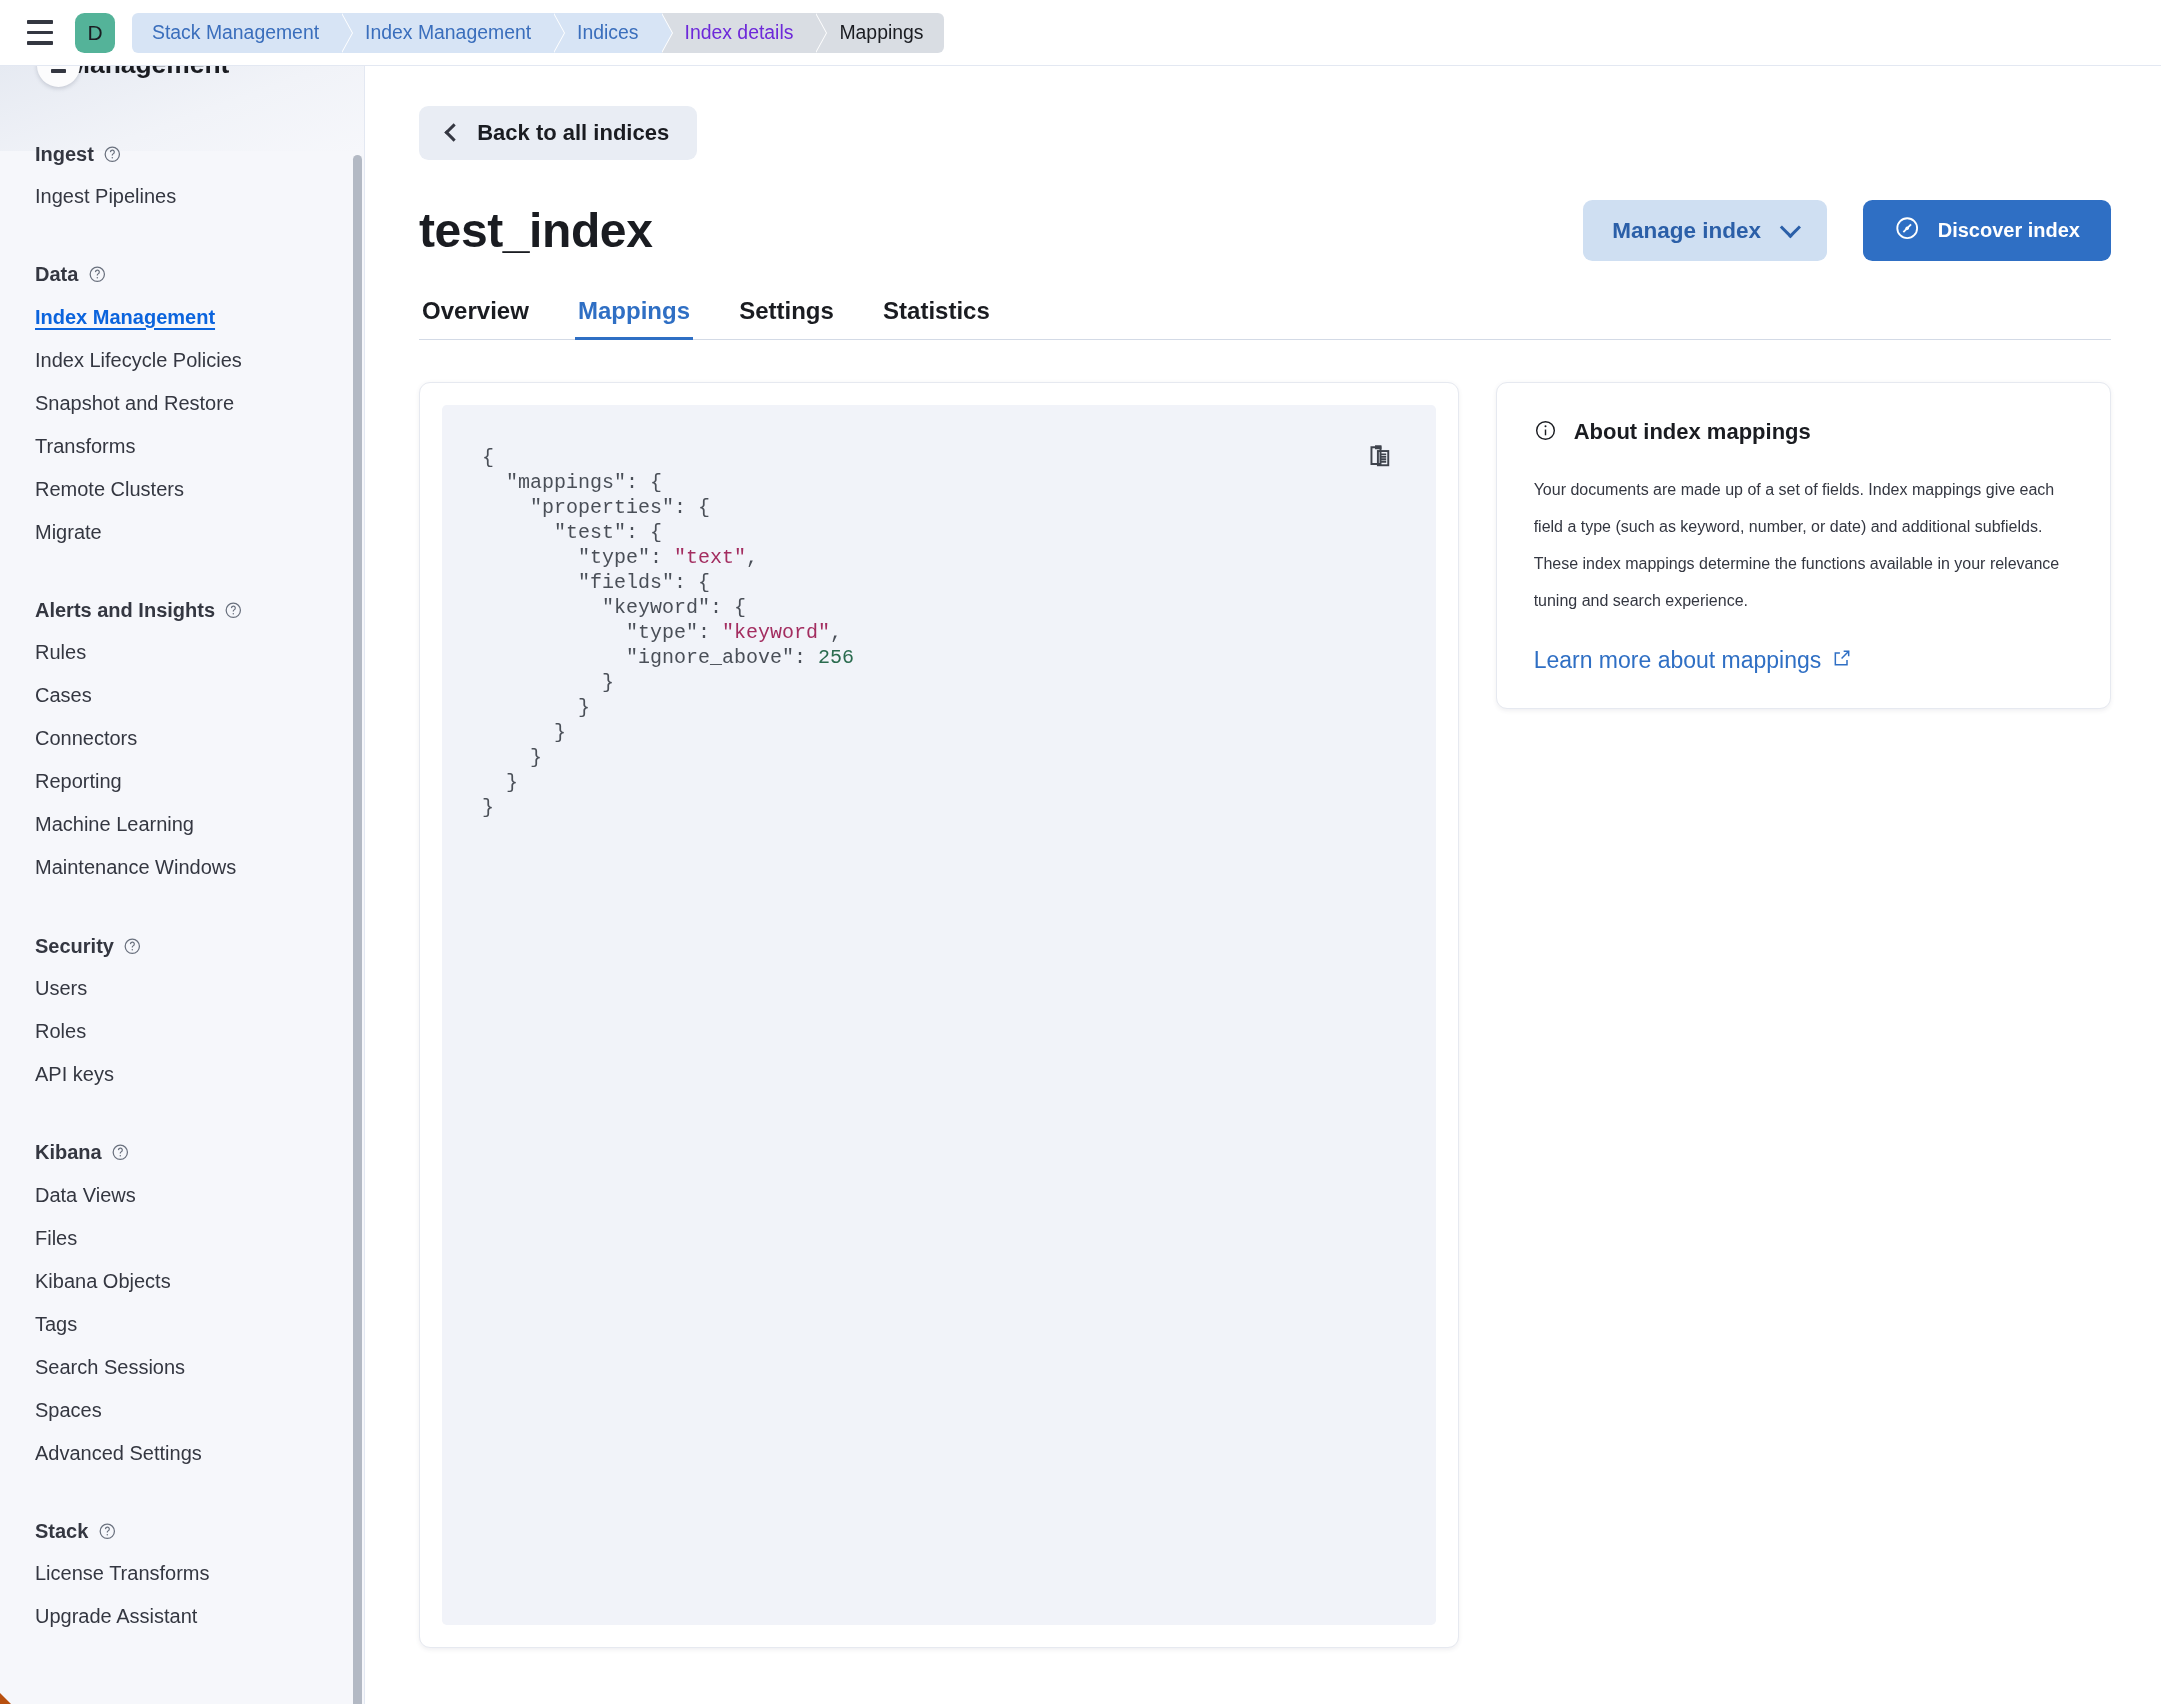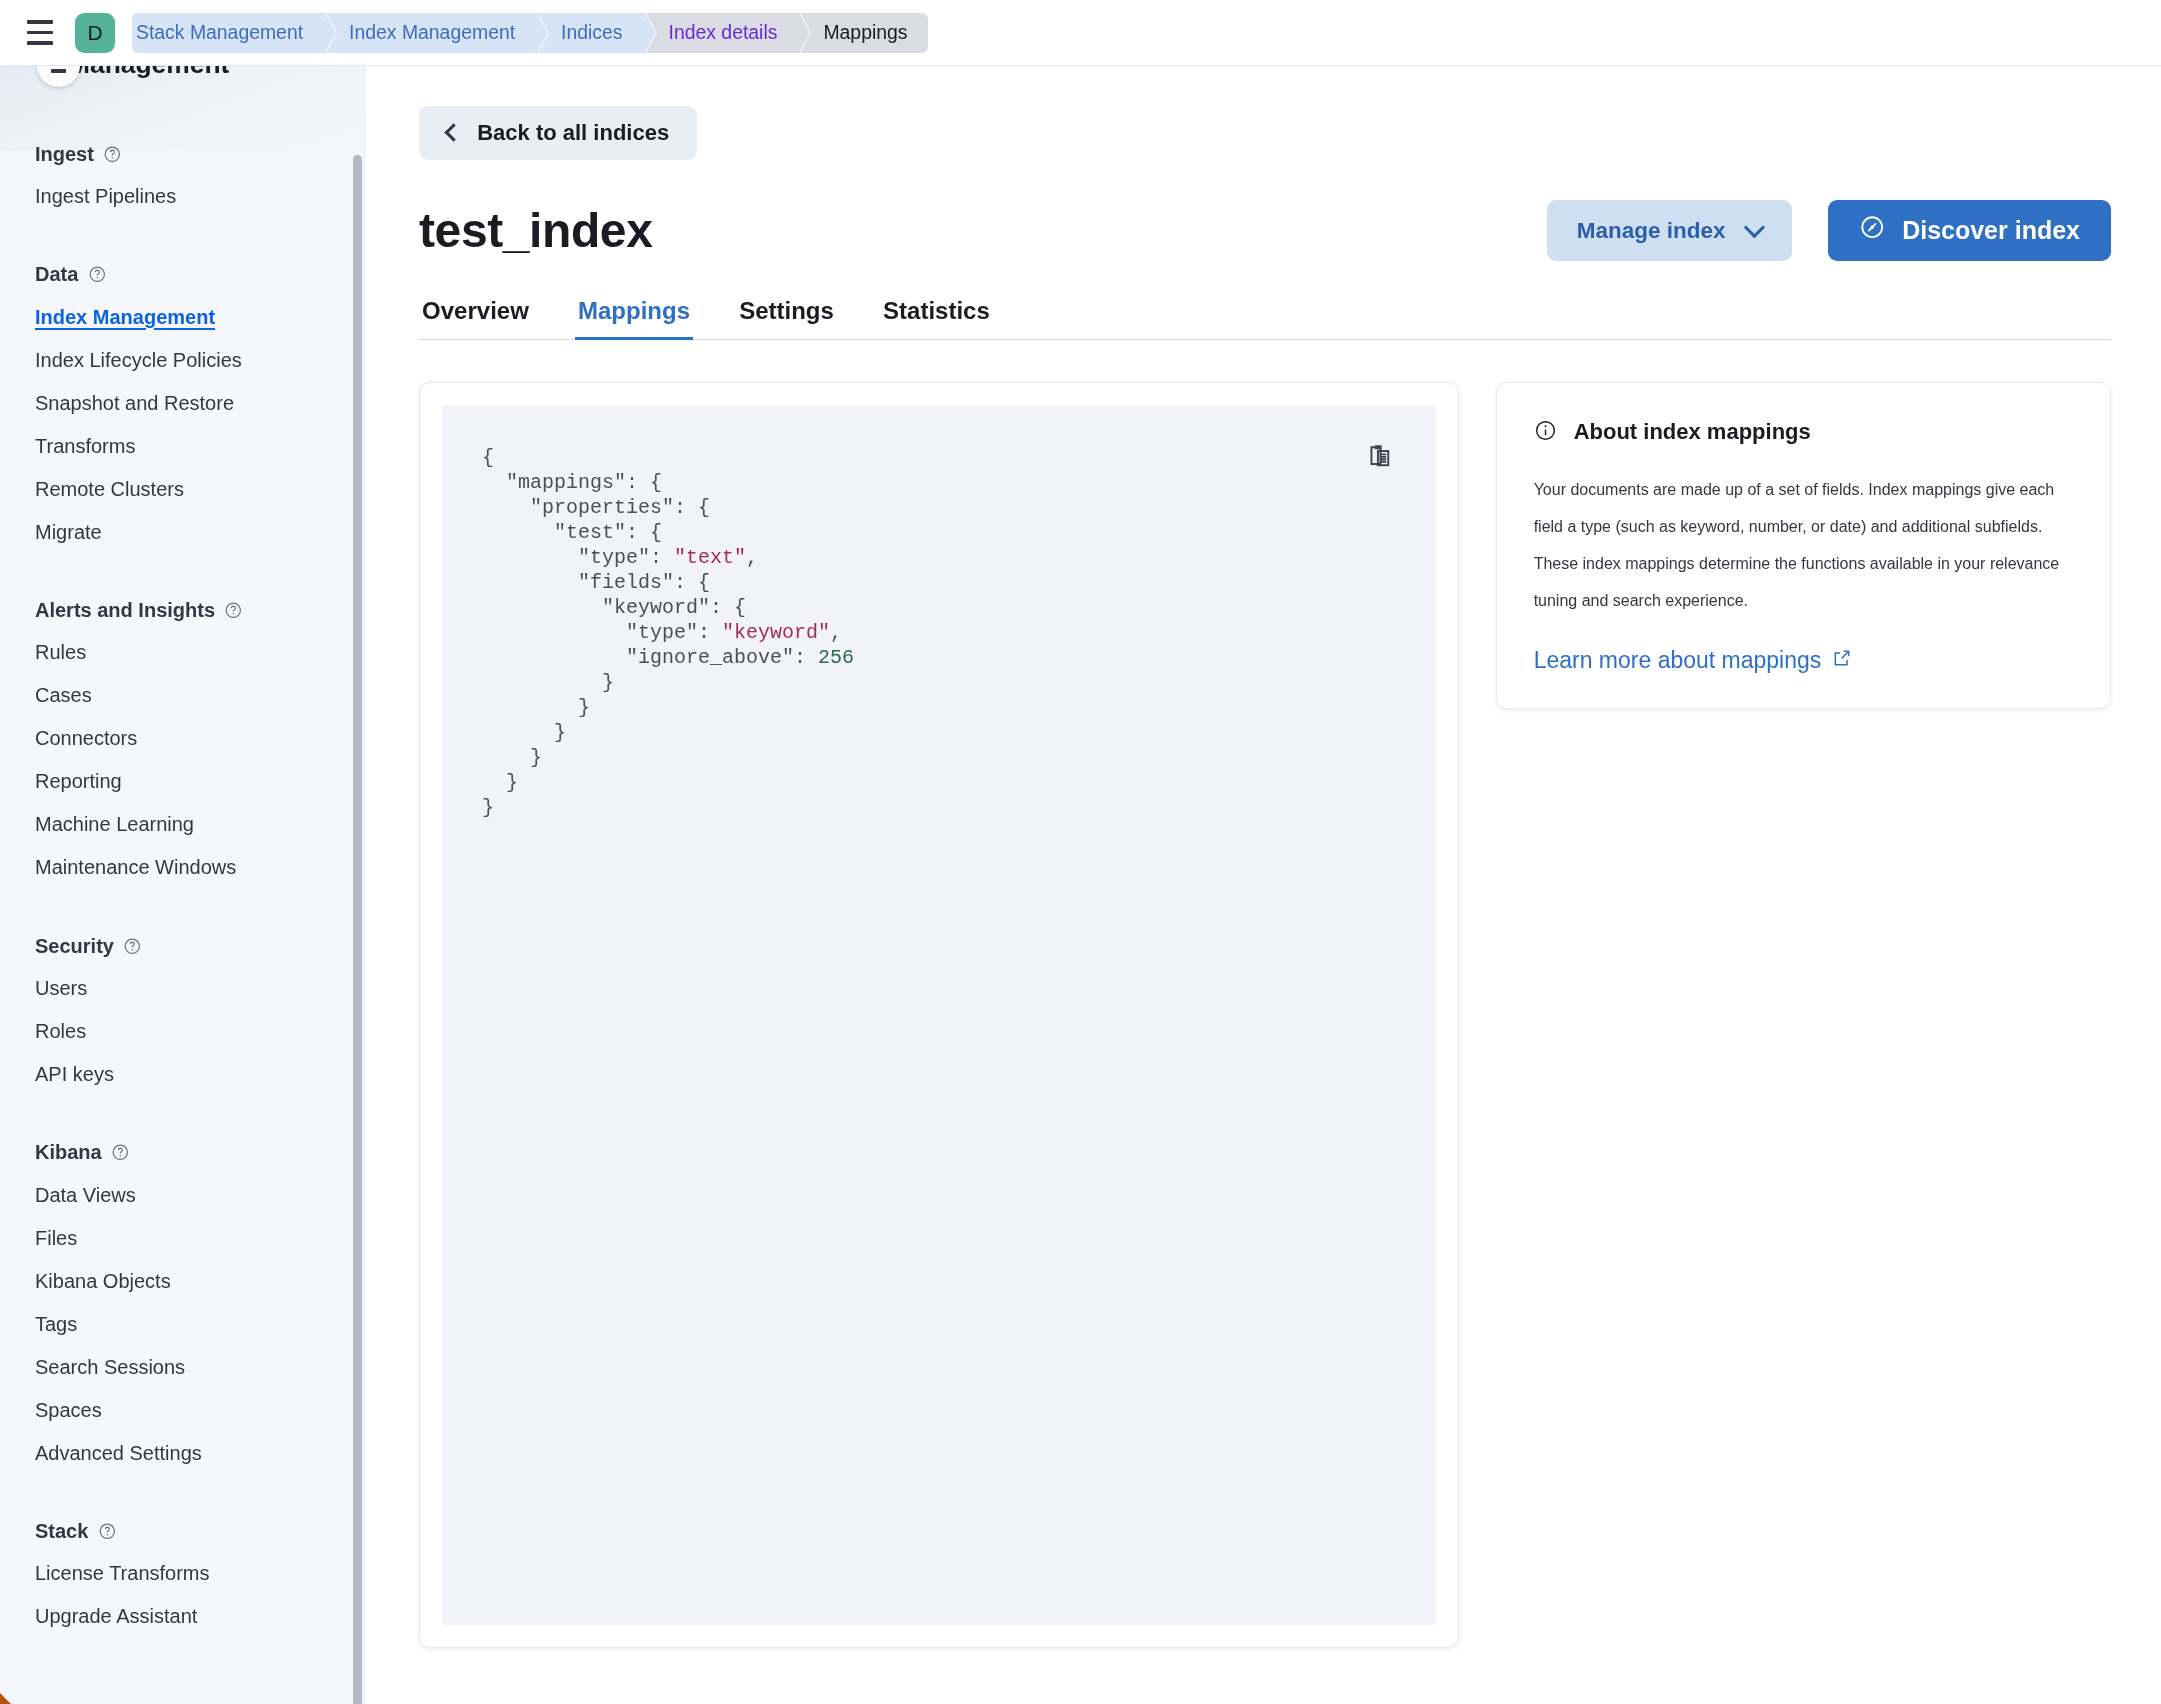--- a/index.html
+++ b/index.html
@@ -47,21 +47,21 @@
     height: 40px;
     display: flex; align-items: center;
     font-size: 19.4px;
     padding: 0 23px 0 23px;
     white-space: nowrap;
     cursor: pointer;
   }
   .crumb.link  { background: #d7e4f5; color: #3a6ebc; }
   .crumb.muted { background: #d9dde3; color: #6d28d9; cursor: default; }
   .crumb.current { background: #d9dde3; color: #1a1c21; font-weight: 400; cursor: default; }
-  .crumb:first-child { border-radius: 6.2px 0 0 6.2px; padding-left: 4px; }
+  .crumb:first-child { border-radius: 6.2px 0 0 6.2px; padding-left: 20px; }
   .crumb:last-child  { border-radius: 0 6.2px 6.2px 0; padding-right: 20px; }
   
   .crumb::after {
     content: ""; position: absolute; right: -10px; top: 0;
     width: 0; height: 0; z-index: 3;
     border-top: 20px solid transparent;
     border-bottom: 20px solid transparent;
     border-left: 11px solid currentColor;
   }
   .crumb.link::after  { border-left-color: #d7e4f5; }
@@ -184,21 +184,21 @@
   .chev-down {
     width: 14.8px; height: 14.8px; display: inline-block;
     border-right: 3.1px solid #2b5fa8; border-bottom: 3.1px solid #2b5fa8;
     transform: rotate(45deg); margin-top: -7px;
   }
   .btn-discover {
     display: inline-flex; align-items: center; gap: 17px;
     height: 61px; padding: 0 31px;
     background: #2f6fc4; color: #ffffff;
     border: none; border-radius: 9.3px;
-    font-size: 25px; font-weight: 700; cursor: pointer;
+    font-size: 20px; font-weight: 700; cursor: pointer;
   }
 
   
   .tabs {
     display: flex; align-items: flex-end; gap: 43px;
     margin-top: 36px;
     border-bottom: 1.6px solid #d3dae6;
     padding-bottom: 0;
   }
   .tab {

